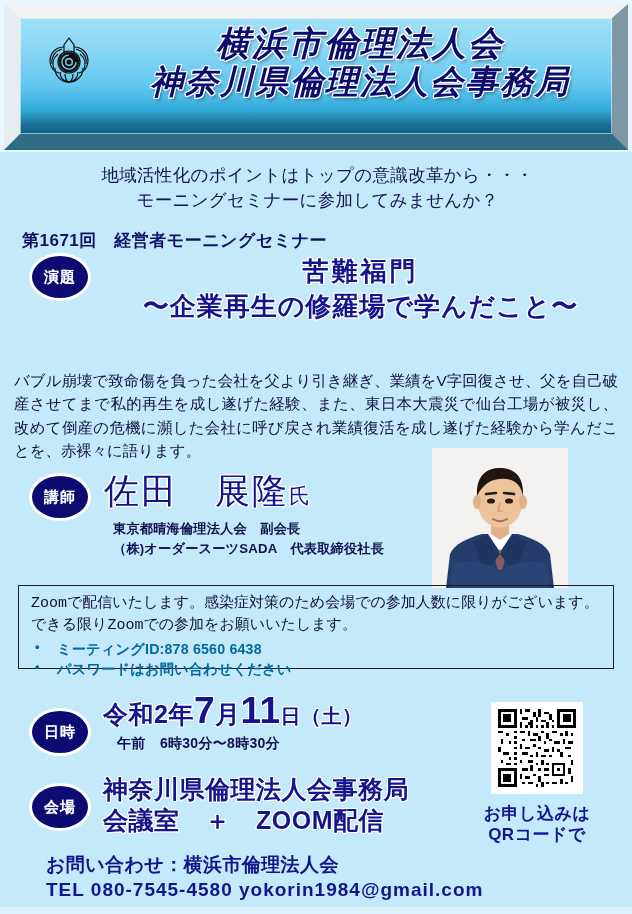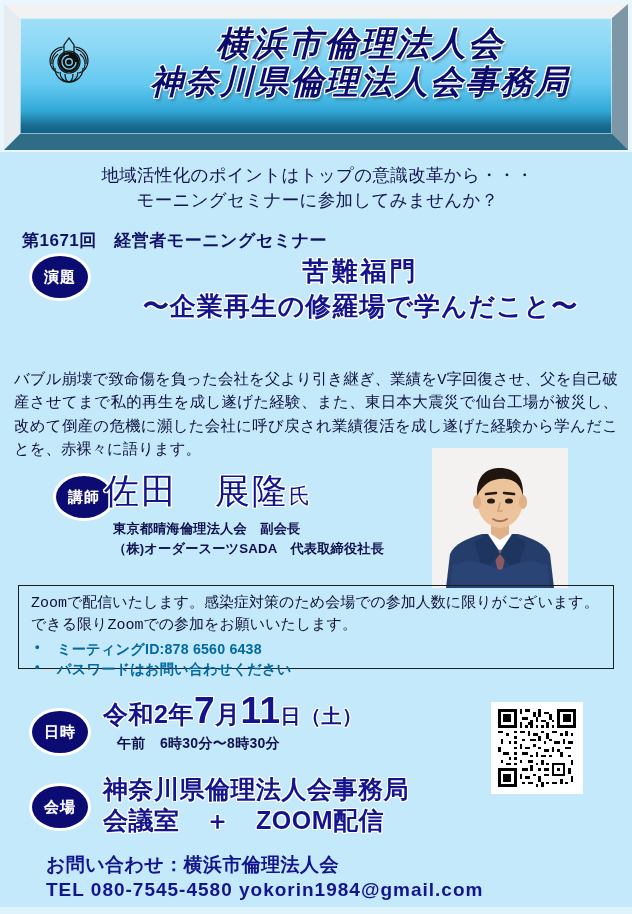--- a/index.html
+++ b/index.html
@@ -148,30 +148,30 @@
        1px 0 0 #fff, -1px 0 0 #fff, 0 1px 0 #fff, 0 -1px 0 #fff,
        1px 1px 0 #fff, -1px -1px 0 #fff, 1px -1px 0 #fff, -1px 1px 0 #fff;
   }
 
   
   .description {
     position: absolute;
     left: 14px;
     width: 604px;
     top: 369px;
-    font-family: Liberation Mono, monospace;
+    font-family: Liberation Sans, sans-serif;
     font-size: 15.4px;
     line-height: 1.52;
     color: #101040;
     text-align: justify;
     letter-spacing: 0;
   }
 
   
-  .badge-speaker { left: 32px; top: 476px; margin-left: 24px; }
+  .badge-speaker { left: 32px; top: 476px; }
   .speaker-name {
     position: absolute;
     left: 104px;
     top: 468px;
     font-size: 35px;
     font-weight: normal;
     color: #14148c;
     letter-spacing: 2px;
     text-shadow:
        1.2px 0 0 #fff, -1.2px 0 0 #fff, 0 1.2px 0 #fff, 0 -1.2px 0 #fff,
@@ -570,20 +570,24 @@
           <rect x="14" y="28" width="1" height="1"></rect>
             <rect x="16" y="27" width="1" height="2"></rect>
           <rect x="18" y="27" width="1" height="1"></rect>
             <rect x="20" y="27" width="2" height="1"></rect>
           <rect x="23" y="26" width="1" height="2"></rect>
             <rect x="25" y="27" width="1" height="1"></rect>
           <rect x="27" y="25" width="1" height="2"></rect>
         </g>
       </svg>
     </div>
+    <div class="qr-caption">
+      <div>お申し込みは</div>
+      <div>QRコードで</div>
+    </div>
   </div>
 
   <div class="contact">
     <div class="contact-line">お問い合わせ：横浜市倫理法人会</div>
     <div class="contact-line tel">TEL 080-7545-4580  yokorin1984@gmail.com</div>
   </div>
 
   <div class="footer-strip"></div>
 
 </div>

